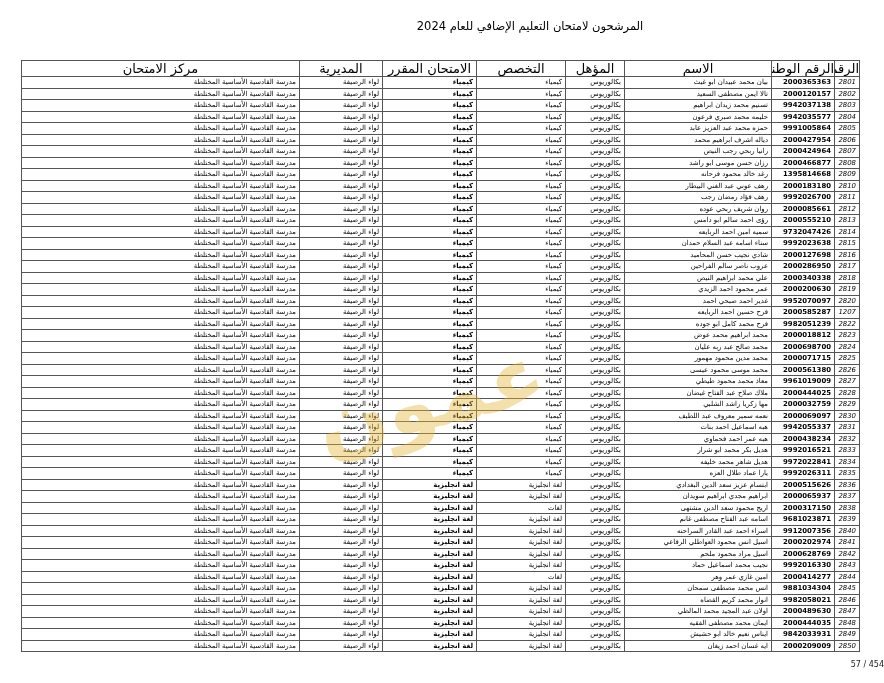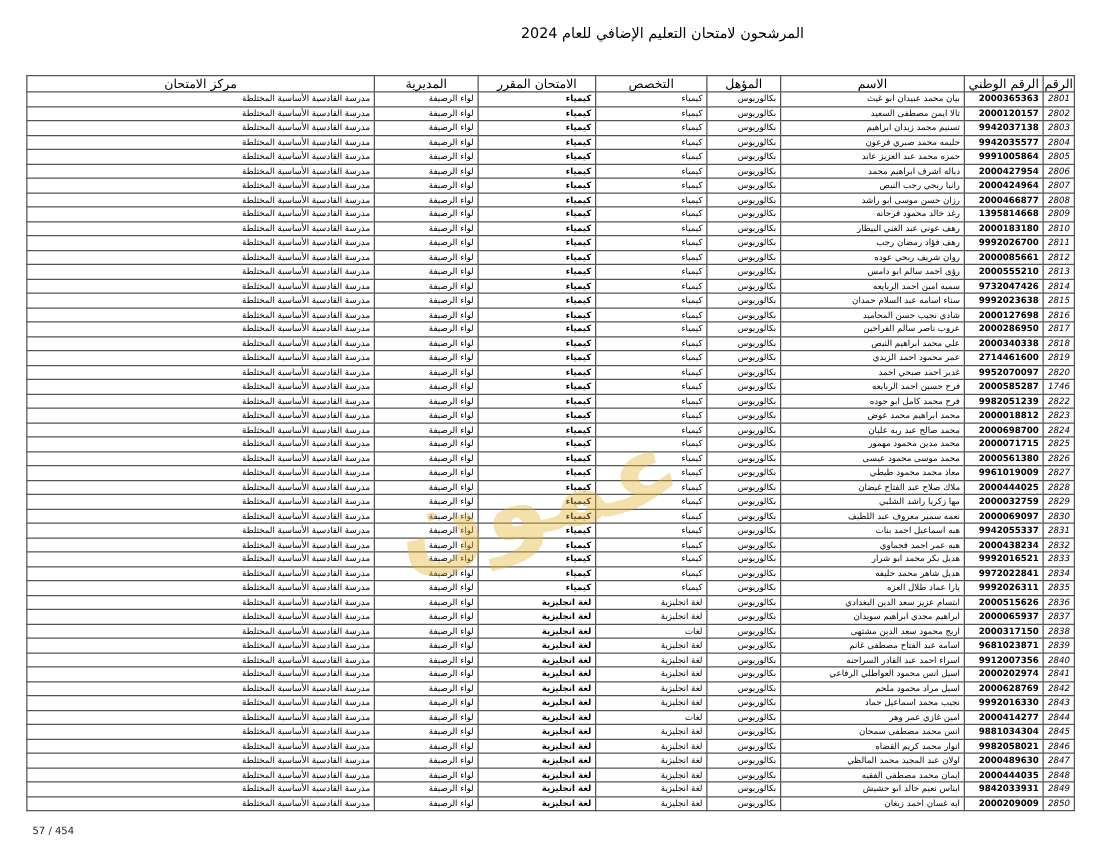--- a/index.html
+++ b/index.html
@@ -12,21 +12,21 @@
     font-size:11.5px;font-weight:normal;direction:rtl;
   }
   table.candidates{
     position:absolute;top:60px;right:24px;width:830px;
     border-collapse:collapse;table-layout:fixed;direction:rtl;
   }
   table.candidates th, table.candidates td{
     border:1px solid #555;white-space:nowrap;overflow:hidden;
   }
   table.candidates thead th{
-    height:12px;font-size:10px;font-weight:normal;text-align:center;padding:0;
+    height:12px;font-size:13px;font-weight:normal;text-align:center;padding:0;
   }
   table.candidates td{
     height:10.3px;line-height:10.5px;font-size:6.9px;
     text-align:right;padding:0 3px 0 1px;
   }
   .h-number{width:24px}
   .h-national_id{width:62px}
   .h-name{width:146px}
   .h-qualification{width:58px}
   .h-specialization{width:88px}
@@ -35,21 +35,21 @@
   .h-center{width:277px}
   .c-number{text-align:center;padding:0;font-style:italic;}
   .c-national_id{text-align:right;direction:ltr;padding:0 2px;font-weight:bold;}
   .c-exam{font-weight:bold;}
   .watermark{
     position:absolute;top:338px;left:368px;width:180px;height:130px;
     font-size:82px;line-height:110px;font-weight:bold;direction:rtl;text-align:center;
     color:#e6b63a;opacity:0.42;transform:rotate(-14deg);pointer-events:none;z-index:5;
   }
   .page-footer{
-    position:absolute;bottom:14px;left:26px;width:858px;text-align:left;
+    position:absolute;bottom:14px;left:26px;width:858px;text-align:right;
     font-size:8px;color:#222;
   }
 </style>
 </head>
 <body>
 
 <div class="doc-title">المرشحون لامتحان التعليم الإضافي للعام 2024</div>
 
 <div class="watermark">عمون</div>
 
@@ -242,40 +242,40 @@
         <td class="c-national_id">2000340338</td>
         <td class="c-name">علي محمد ابراهيم النيص</td>
         <td class="c-qualification">بكالوريوس</td>
         <td class="c-specialization">كيمياء</td>
         <td class="c-exam">كيمياء</td>
         <td class="c-directorate">لواء الرصيفة</td>
         <td class="c-center">مدرسة القادسية الأساسية المختلطة</td>
       </tr>
       <tr>
         <td class="c-number">2819</td>
-        <td class="c-national_id">2714461600</td>
+        <td class="c-national_id">2000200630</td>
         <td class="c-name">عمر محمود احمد الزيدي</td>
         <td class="c-qualification">بكالوريوس</td>
         <td class="c-specialization">كيمياء</td>
         <td class="c-exam">كيمياء</td>
         <td class="c-directorate">لواء الرصيفة</td>
         <td class="c-center">مدرسة القادسية الأساسية المختلطة</td>
       </tr>
       <tr>
         <td class="c-number">2820</td>
         <td class="c-national_id">9952070097</td>
         <td class="c-name">غدير احمد صبحي احمد</td>
         <td class="c-qualification">بكالوريوس</td>
         <td class="c-specialization">كيمياء</td>
         <td class="c-exam">كيمياء</td>
         <td class="c-directorate">لواء الرصيفة</td>
         <td class="c-center">مدرسة القادسية الأساسية المختلطة</td>
       </tr>
       <tr>
-        <td class="c-number">1746</td>
+        <td class="c-number">1207</td>
         <td class="c-national_id">2000585287</td>
         <td class="c-name">فرح حسين احمد الربايعه</td>
         <td class="c-qualification">بكالوريوس</td>
         <td class="c-specialization">كيمياء</td>
         <td class="c-exam">كيمياء</td>
         <td class="c-directorate">لواء الرصيفة</td>
         <td class="c-center">مدرسة القادسية الأساسية المختلطة</td>
       </tr>
       <tr>
         <td class="c-number">2822</td>

